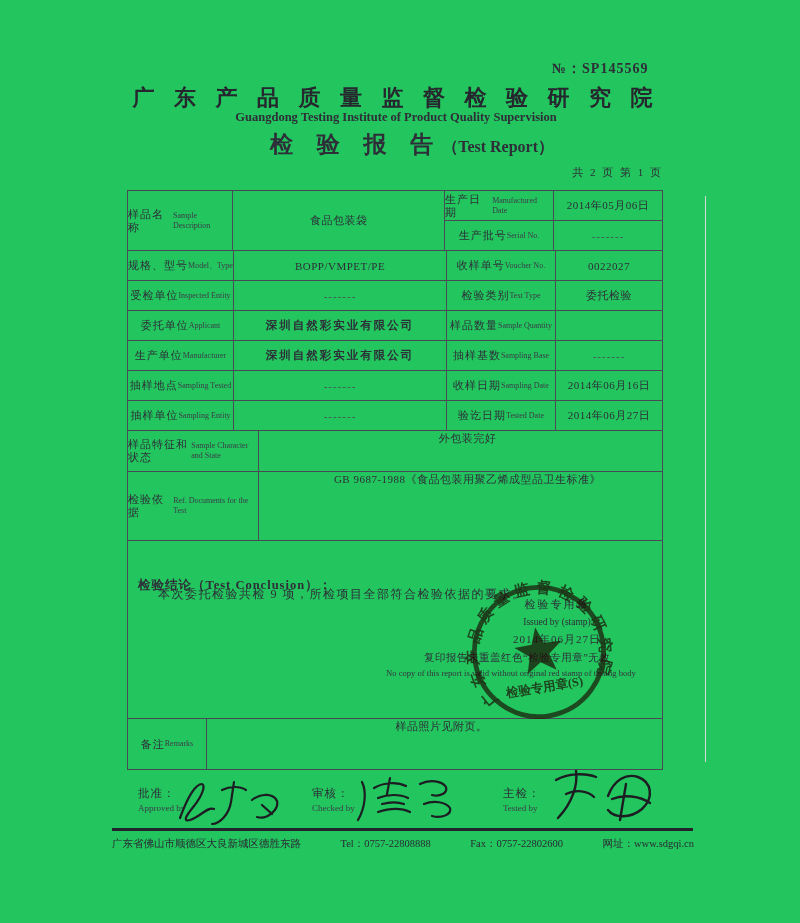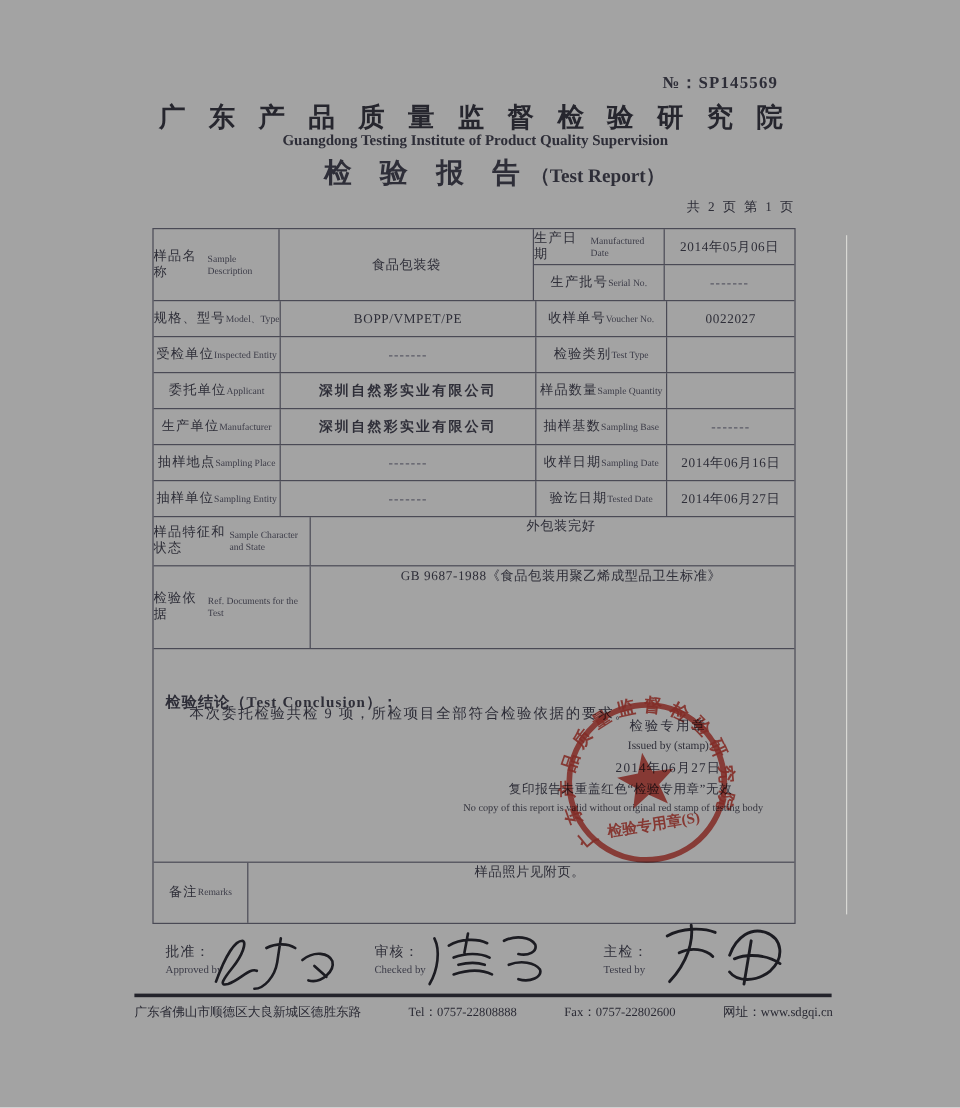--- a/index.html
+++ b/index.html
@@ -7,21 +7,21 @@
     --ink:#2e2e38;
     --ink-soft:#3c3c48;
     --stamp:#c8372d;
   }
   *{box-sizing:border-box;margin:0;padding:0;}
   html,body{background:#e8e8e8;}
   .page{
     position:relative;
     width:800px;height:923px;
     margin:0 auto;
-    background:#a3a3a3;
+    background:#22c55e;
     font-family:"Liberation Serif", serif;
     color:var(--ink);
     overflow:hidden;
   }
   .abs{position:absolute;}
   
   .serial{left:552px;top:60px;font-size:14px;font-weight:bold;letter-spacing:1px;}
   .inst-zh{left:0;top:83px;width:792px;text-align:center;font-size:22px;font-weight:600;letter-spacing:7px;color:#26262e;}
   .inst-en{left:0;top:110px;width:792px;text-align:center;font-size:12.5px;font-weight:bold;}
   .rpt-title{left:16px;top:129px;width:792px;text-align:center;font-family:Liberation Serif, serif;}
@@ -135,20 +135,21 @@
     <div class="t-row" style="height:30px">
       <div class="cell label c1">
         <span class="zh">受检单位</span>
         <span class="en">Inspected Entity</span>
       </div>
       <div class="cell value dash c2">-------</div>
       <div class="cell label c3">
         <span class="zh">检验类别</span>
         <span class="en">Test Type</span>
       </div>
+      <div class="cell value c4 last">委托检验</div>
     </div>
 
     <div class="t-row" style="height:30px">
       <div class="cell label c1">
         <span class="zh">委托单位</span>
         <span class="en">Applicant</span>
       </div>
       <div class="cell value company c2">深圳自然彩实业有限公司</div>
       <div class="cell label c3">
         <span class="zh">样品数量</span>
@@ -165,21 +166,21 @@
       <div class="cell label c3">
         <span class="zh">抽样基数</span>
         <span class="en">Sampling Base</span>
       </div>
       <div class="cell value dash c4 last">-------</div>
     </div>
 
     <div class="t-row" style="height:30px">
       <div class="cell label c1">
         <span class="zh">抽样地点</span>
-        <span class="en">Sampling Place</span>
+        <span class="en">Sampling Tested</span>
       </div>
       <div class="cell value dash c2">-------</div>
       <div class="cell label c3">
         <span class="zh">收样日期</span>
         <span class="en">Sampling Date</span>
       </div>
       <div class="cell value c4 last">2014年06月16日</div>
     </div>
 
     <div class="t-row" style="height:30px">

